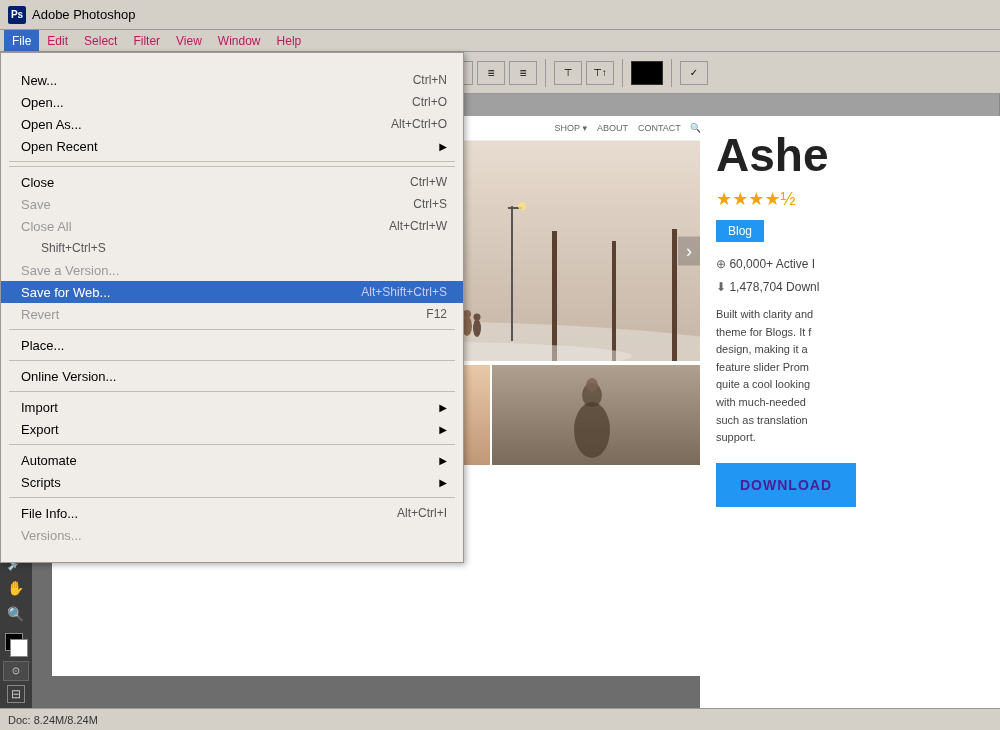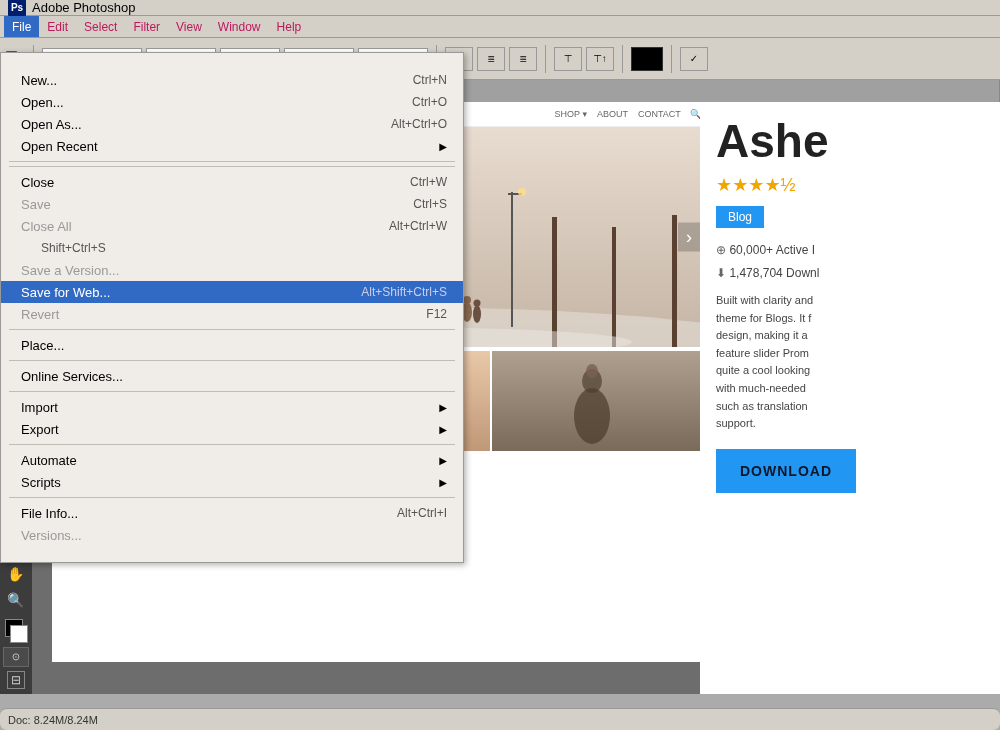--- a/index.html
+++ b/index.html
@@ -9,21 +9,21 @@
       overflow: hidden;
       font-family: 'Segoe UI', Arial, sans-serif;
       font-size: 13px;
       background: #ababab;
       position: relative;
     }
 
     
     .title-bar {
       background: #d4d0c8;
-      height: 16px;
+      height: 30px;
       display: flex;
       align-items: center;
       padding: 0 8px;
       border-bottom: 1px solid #999;
       position: relative;
       z-index: 10;
     }
     .title-bar-icon {
       width: 18px;
       height: 18px;
@@ -266,21 +266,21 @@
       left: 50%;
       transform: translateX(-50%);
       background: #2196F3;
       color: white;
       font-size: 9px;
       padding: 3px 8px;
       white-space: nowrap;
     }
     .download-btn {
       background: #2196F3;
-      color: #0f172a;
+      color: #4c1d95;
       font-size: 14px;
       font-weight: bold;
       padding: 14px 24px;
       border: none;
       cursor: pointer;
       letter-spacing: 1px;
     }
 
     
     .status-bar {
@@ -289,21 +289,20 @@
       border-top: 1px solid #999;
       display: flex;
       align-items: center;
       padding: 0 8px;
       font-size: 11px;
       color: #333;
       position: absolute;
       bottom: 0;
       left: 0;
       right: 0;
-      border-radius: 7px;
     }
 
     
     .trees-bg {
       position: absolute;
       top: 0; left: 0; right: 0; bottom: 0;
       background:
         linear-gradient(to bottom, #e8ddd0 0%, #d4c8b8 40%, #c0b4a4 70%, #b0a494 100%);
     }
   </style>
@@ -612,21 +611,21 @@
   <div class="dropdown-item disabled">
     <span class="dropdown-item-label">Revert</span>
     <span class="dropdown-item-shortcut">F12</span>
   </div>
   <div class="dropdown-separator"></div>
   <div class="dropdown-item">
     <span class="dropdown-item-label">Place...</span>
   </div>
   <div class="dropdown-separator"></div>
   <div class="dropdown-item">
-    <span class="dropdown-item-label">Online Services...</span>
+    <span class="dropdown-item-label">Online Version...</span>
   </div>
   <div class="dropdown-separator"></div>
   <div class="dropdown-item">
     <span class="dropdown-item-label">Import</span>
     <span class="dropdown-item-arrow">▶</span>
   </div>
   <div class="dropdown-item">
     <span class="dropdown-item-label">Export</span>
     <span class="dropdown-item-arrow">▶</span>
   </div>

